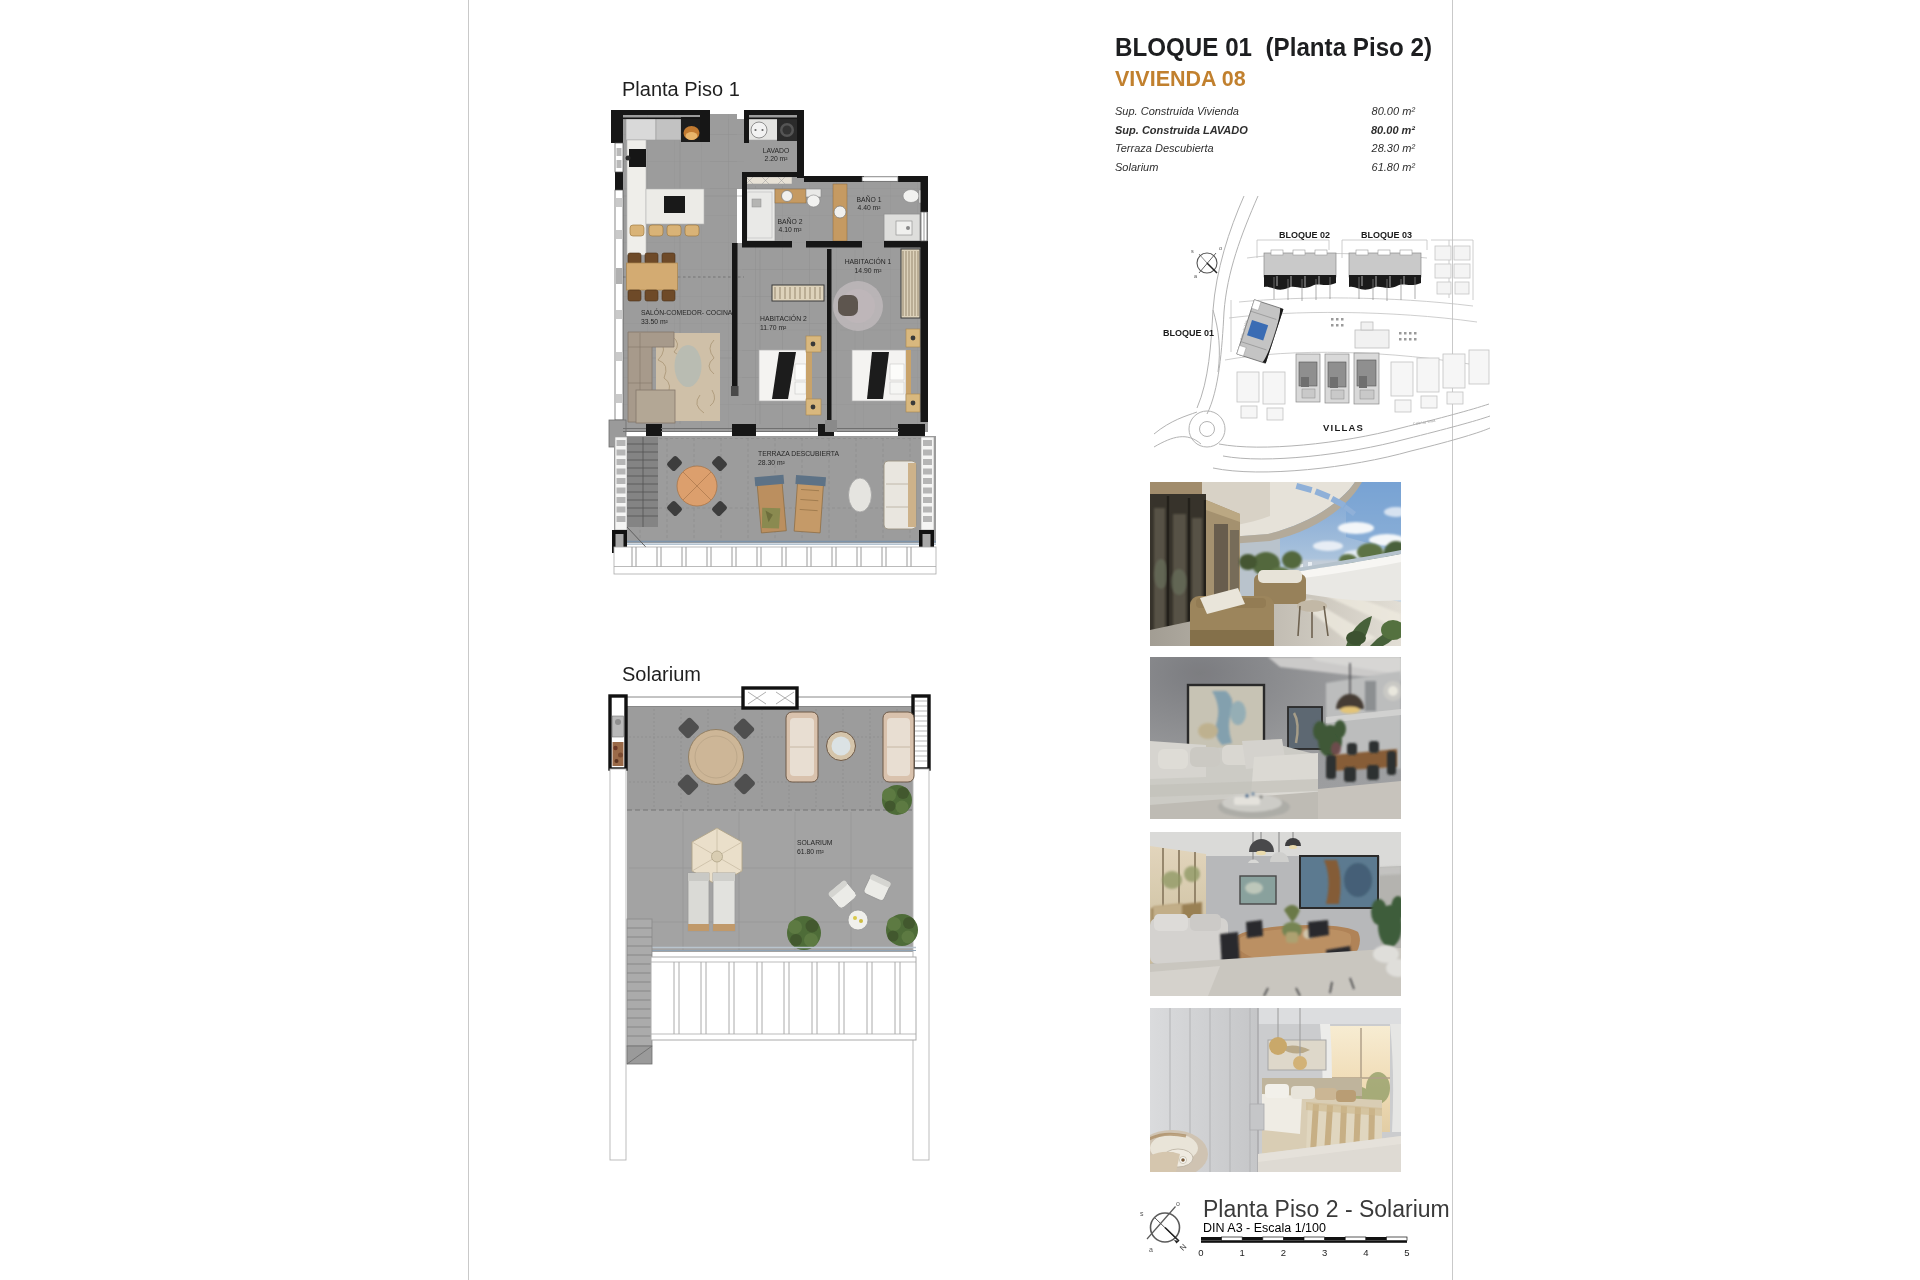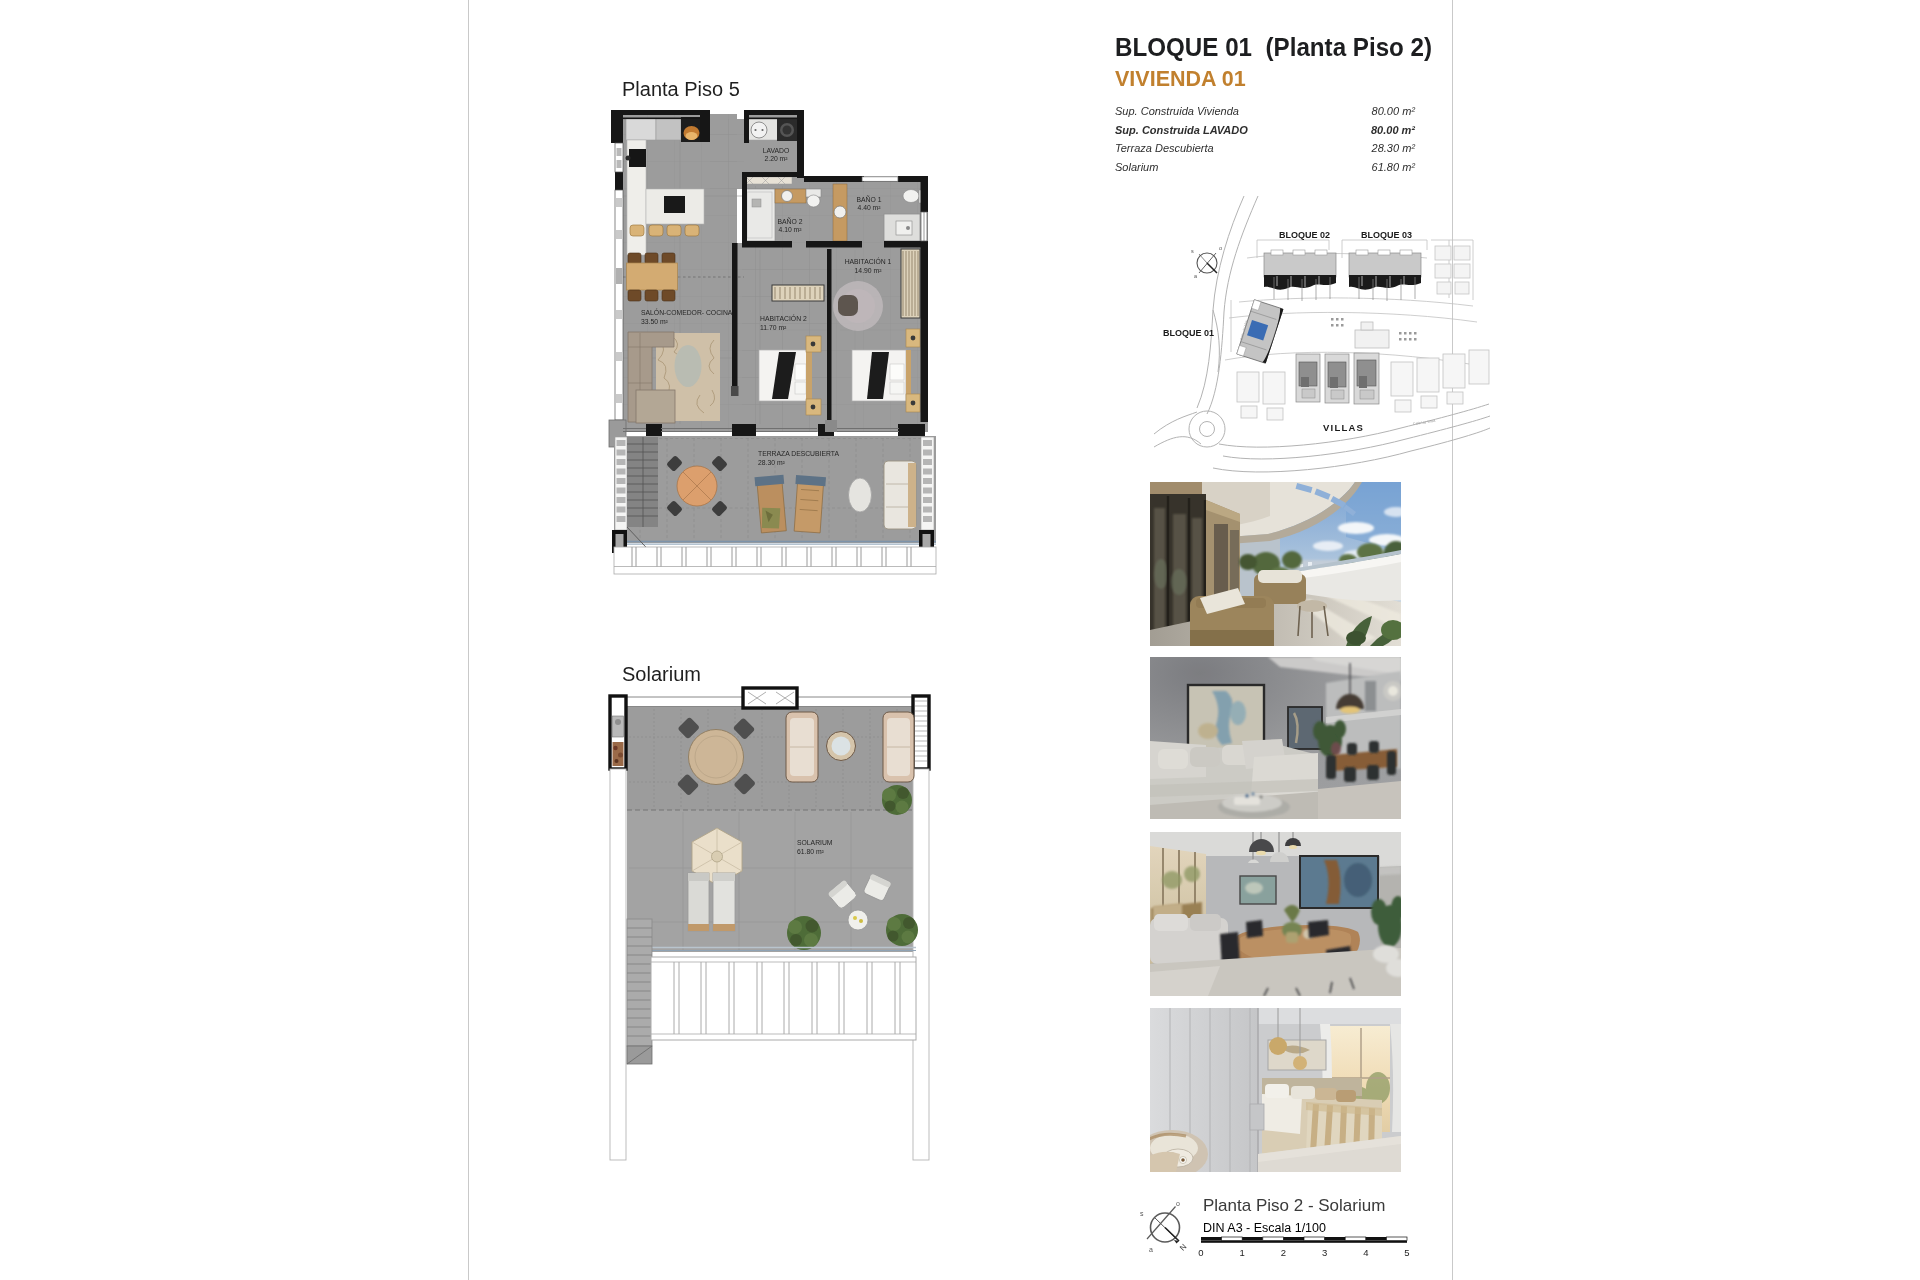--- a/index.html
+++ b/index.html
@@ -6,21 +6,21 @@
 body{width:1920px;height:1280px;font-family:"Liberation Sans",sans-serif;position:relative;overflow:hidden;}
 .abs{position:absolute;}
 </style>
 </head>
 <body>
 
 <div class="abs" style="left:468px;top:0;width:1px;height:1280px;background:#c9c9c9;"></div>
 
 <div class="abs" style="left:1452px;top:0;width:1px;height:1280px;background:#c9c9c9;"></div>
 
-<div class="abs" style="left:622px;top:78px;font-size:20px;color:#1f1f1f;">Planta Piso 5</div>
+<div class="abs" style="left:622px;top:78px;font-size:20px;color:#1f1f1f;">Planta Piso 1</div>
 
 <div class="abs" style="left:600px;top:85px;width:345px;height:515px;">
 <svg width="345" height="515" viewBox="600 85 345 515" xmlns="http://www.w3.org/2000/svg" font-family="Liberation Sans, sans-serif">
 <defs>
         <pattern id="tiles" width="27" height="27" patternUnits="userSpaceOnUse">
 <path d="M27,0 L27,27 M0,27 L27,27" stroke="#8a8a8a" stroke-width="0.7" fill="none"></path>
 </pattern>
       </defs>
 
 <g>
@@ -635,21 +635,21 @@
           <line x1="872" y1="962" x2="872" y2="1034"></line>
 <line x1="895" y1="962" x2="895" y2="1034"></line>
           <line x1="900" y1="962" x2="900" y2="1034"></line>
 </g>
 </g>
 </svg>
 </div>
 
 <div class="abs" style="left:1115px;top:32px;font-size:26px;font-weight:bold;color:#1d1e20;transform:scaleX(0.93);transform-origin:0 0;white-space:nowrap;">BLOQUE 01&nbsp;&nbsp;(Planta Piso 2)</div>
 
-<div class="abs" style="left:1115px;top:67px;font-size:21.5px;font-weight:bold;color:#c1802e;">VIVIENDA 01</div>
+<div class="abs" style="left:1115px;top:67px;font-size:21.5px;font-weight:bold;color:#c1802e;">VIVIENDA 08</div>
 
 <div class="abs" style="left:1115px;top:105px;width:300px;font-size:11px;color:#2e2e2e;font-style:italic;">
 
   <div style="position:relative;height:18.5px;"><span>Sup. Construida Vivienda</span><span style="position:absolute;right:0;">80.00 m²</span></div>
 
   <div style="position:relative;height:18.5px;font-weight:bold;"><span>Sup. Construida LAVADO</span><span style="position:absolute;right:0;">80.00 m²</span></div>
 
   <div style="position:relative;height:18.5px;"><span>Terraza Descubierta</span><span style="position:absolute;right:0;">28.30 m²</span></div>
 
   <div style="position:relative;height:18.5px;"><span>Solarium</span><span style="position:absolute;right:0;">61.80 m²</span></div>
@@ -1223,21 +1223,21 @@
 <line x1="1154" y1="1217" x2="1176" y2="1238.5" stroke="#5a5a5a" stroke-width="1"></line>
 <line x1="1165" y1="1227.5" x2="1179" y2="1241" stroke="#222" stroke-width="1.6"></line>
       <path d="M1179,1241 l-5,-1 l2.5,3.5 z" fill="#222"></path>
 <text x="1176" y="1206" font-size="7" fill="#555">o</text>
 <text x="1140" y="1216" font-size="7" fill="#555">s</text>
 <text x="1149" y="1252" font-size="7" fill="#555">a</text>
 <text x="1180" y="1250" font-size="8" fill="#333" transform="rotate(-45 1183 1247)">N</text>
 </svg>
 </div>
 
-<div class="abs" style="left:1203px;top:1196px;font-size:17px;color:#3a3a3a;">Planta Piso 2 - Solarium</div>
+<div class="abs" style="left:1203px;top:1196px;font-size:23px;color:#3a3a3a;">Planta Piso 2 - Solarium</div>
 
 <div class="abs" style="left:1203px;top:1221px;font-size:12.5px;color:#000000;">DIN A3 - Escala 1/100</div>
 
 <div class="abs" style="left:1195px;top:1236px;width:220px;height:24px;">
 <svg width="220" height="24" xmlns="http://www.w3.org/2000/svg" font-family="Liberation Sans, sans-serif">
 <rect x="6" y="4.6" width="206" height="2.2" fill="#111"></rect>
 <g>
 <rect x="6" y="1" width="20.6" height="3.6" fill="#111"></rect>
 <rect x="26.6" y="1" width="20.6" height="3.6" fill="#fff" stroke="#111" stroke-width="0.7"></rect>
 <rect x="47.2" y="1" width="20.6" height="3.6" fill="#111"></rect>

